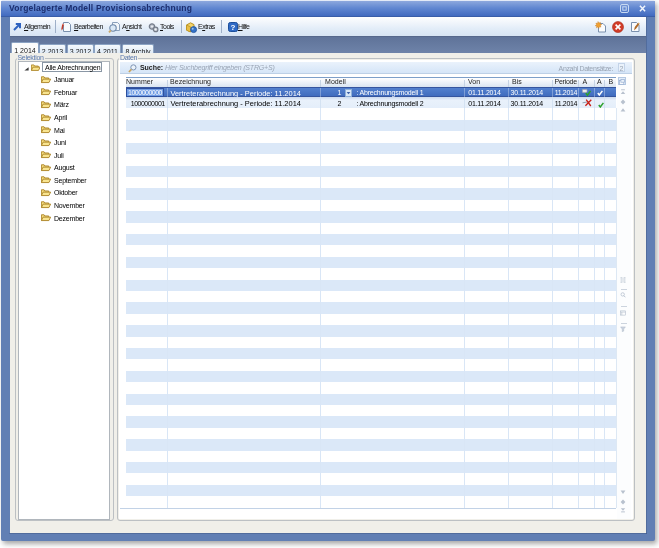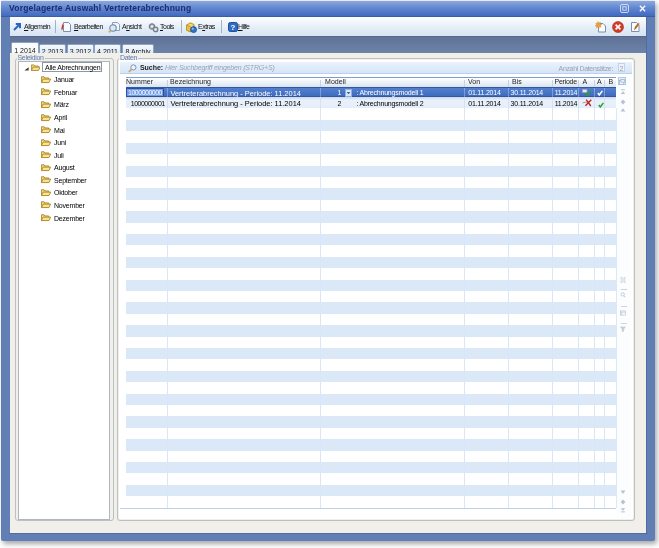--- a/index.html
+++ b/index.html
@@ -71,21 +71,21 @@
 .folder { position:absolute; }
 .sico { position:absolute; left:3px; width:6px; height:6px; }
 .sdash { position:absolute; left:3.5px; width:6.5px; height:1px; background:#ccd4de; }
 </style>
 </head>
 <body>
 <div id="stage">
 <div id="win">
   <div id="titlebar">
         <div class="abs" style="left:0;top:0;width:100%;height:1px;background:rgba(255,255,255,0.75);border-radius:3px 3px 0 0"></div>
-    <div id="titletext">Vorgelagerte Auswahl Vertreterabrechnung</div>
+    <div id="titletext">Vorgelagerte Modell Provisionsabrechnung</div>
     <svg class="tbtn" style="right:26px;width:9px;height:9px" viewBox="0 0 9 9">
           <rect x="0.5" y="0.5" width="8" height="8" rx="1.5" fill="none" stroke="#c8daf2" stroke-width="1"></rect>
           <rect x="2.8" y="2.8" width="3.4" height="3.4" fill="none" stroke="#c8daf2" stroke-width="1"></rect>
         </svg>
     <svg class="tbtn" style="right:9.5px;width:7px;height:9px" viewBox="0 0 7 9">
           <path d="M0.9 1.8 L6.1 7.2 M6.1 1.8 L0.9 7.2" stroke="#f2f6fc" stroke-width="1.5"></path>
         </svg>
   </div>
   <div id="client">
     <div class="abs" style="left:636px;top:0;width:1px;height:517px;background:rgba(45,65,105,0.30)"></div>

